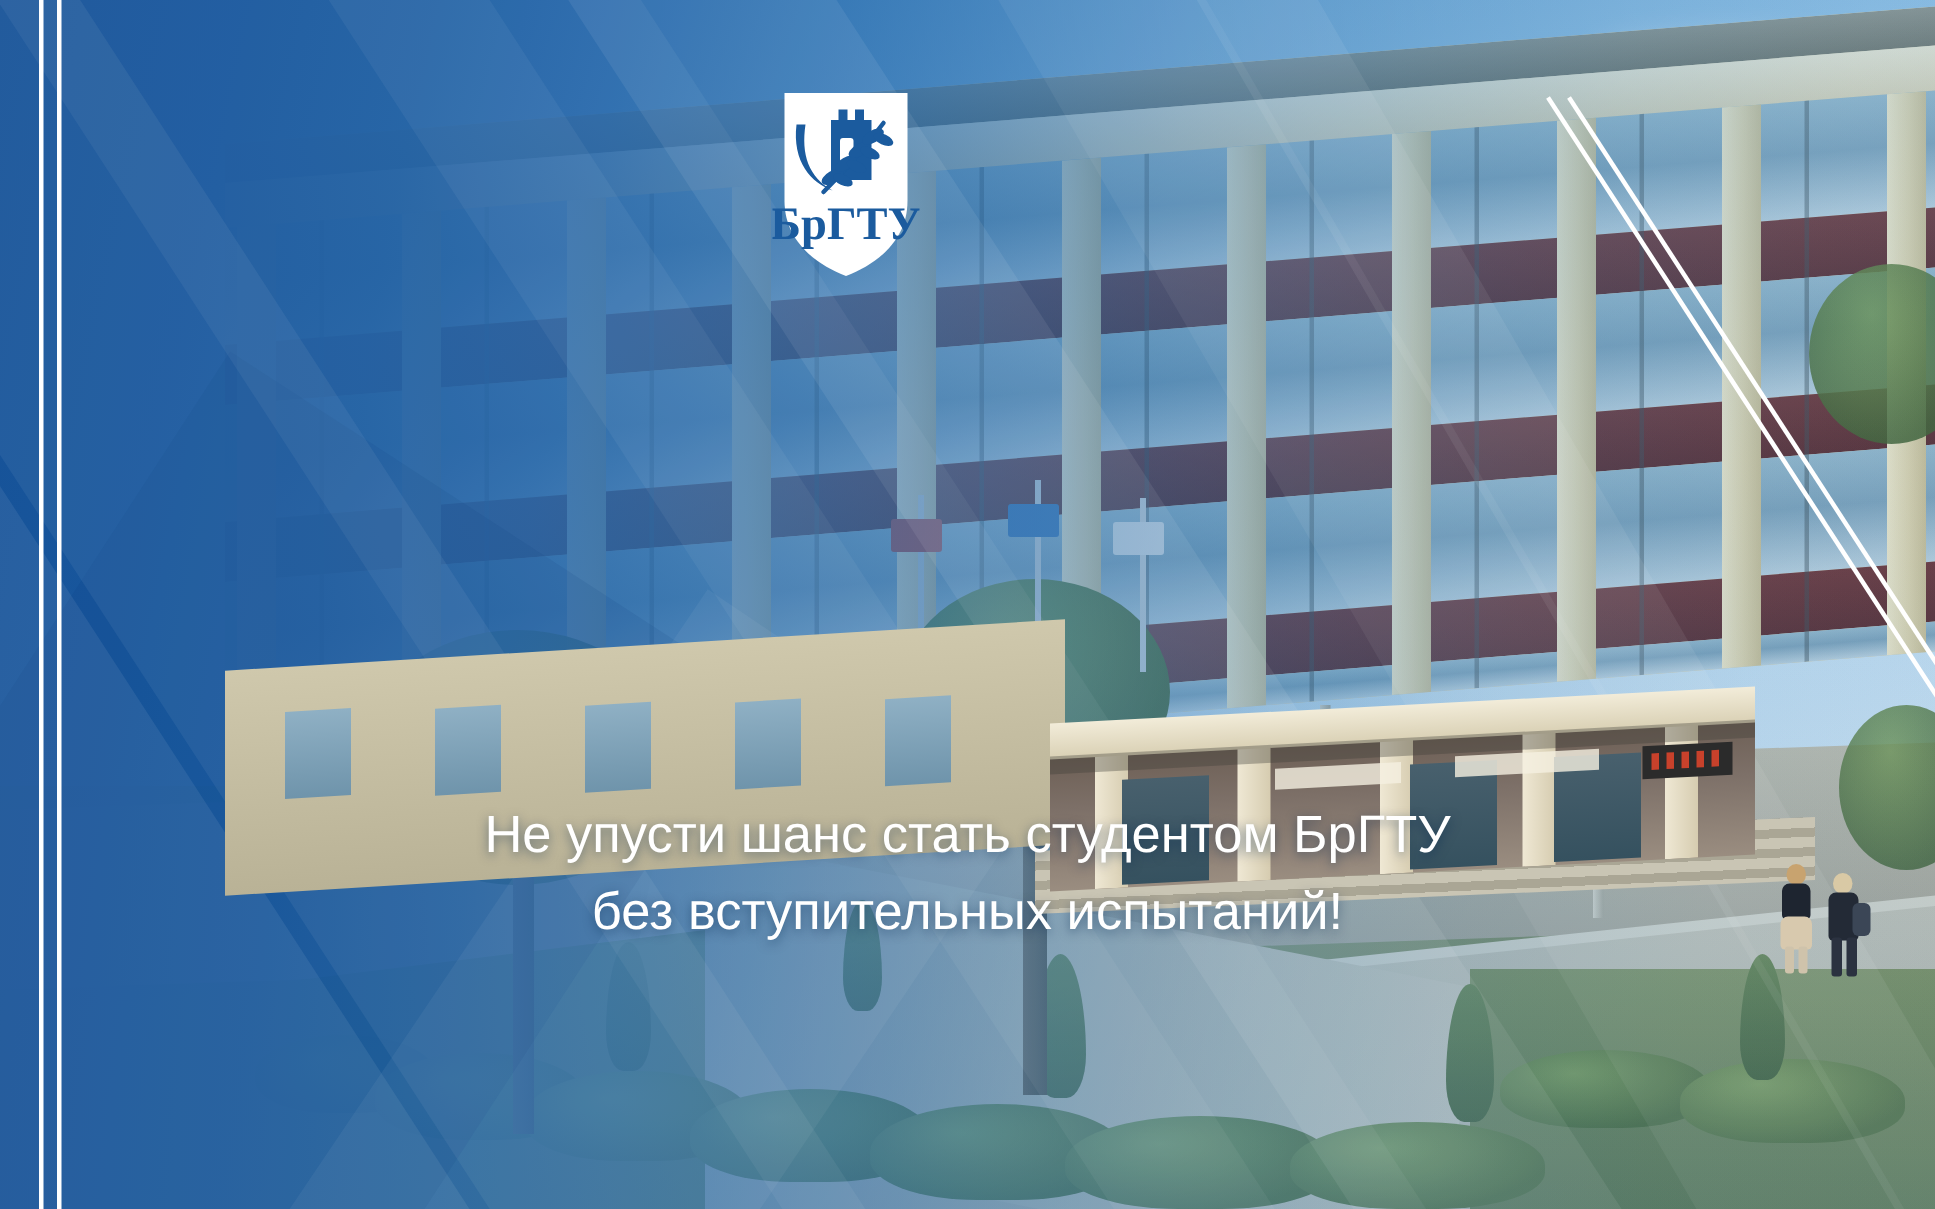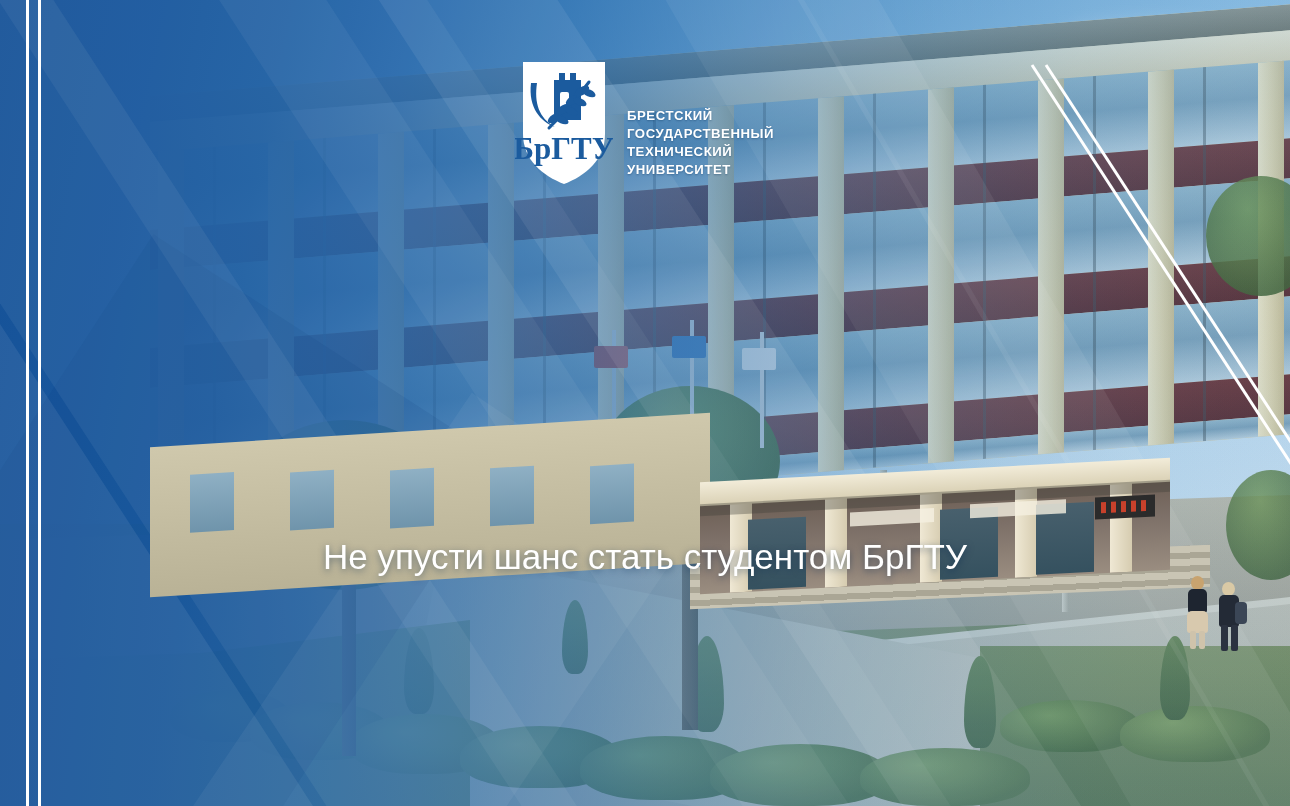--- a/index.html
+++ b/index.html
@@ -498,27 +498,22 @@
             <ellipse cx="58" cy="44" rx="8" ry="4" transform="rotate(-30 58 44)"></ellipse>
             <ellipse cx="67" cy="35" rx="8" ry="4" transform="rotate(-30 67 35)"></ellipse>
             <ellipse cx="47" cy="64" rx="7" ry="3.5" transform="rotate(25 47 64)"></ellipse>
             <ellipse cx="56" cy="55" rx="7" ry="3.5" transform="rotate(25 56 55)"></ellipse>
             <ellipse cx="65" cy="46" rx="7" ry="3.5" transform="rotate(25 65 46)"></ellipse>
             <ellipse cx="74" cy="37" rx="7" ry="3.5" transform="rotate(25 74 37)"></ellipse>
           </g>
           <text x="49" y="103" text-anchor="middle" font-family="Liberation Serif, serif" font-size="31" font-weight="bold" fill="#1b5b9e">БрГТУ</text>
         </svg>
       </div>
-      <div class="logo-text">
-        <span>БРЕСТСКИЙ</span>
-        <span>ГОСУДАРСТВЕННЫЙ</span>
-        <span>ТЕХНИЧЕСКИЙ</span>
-        <span>УНИВЕРСИТЕТ</span>
-      </div>
     </div>
 
 
     <div class="tagline">
       <div>Не упусти шанс стать студентом БрГТУ</div>
+      <div>без вступительных испытаний!</div>
     </div>
 
   </div>
 </div>
 
 </body></html>

